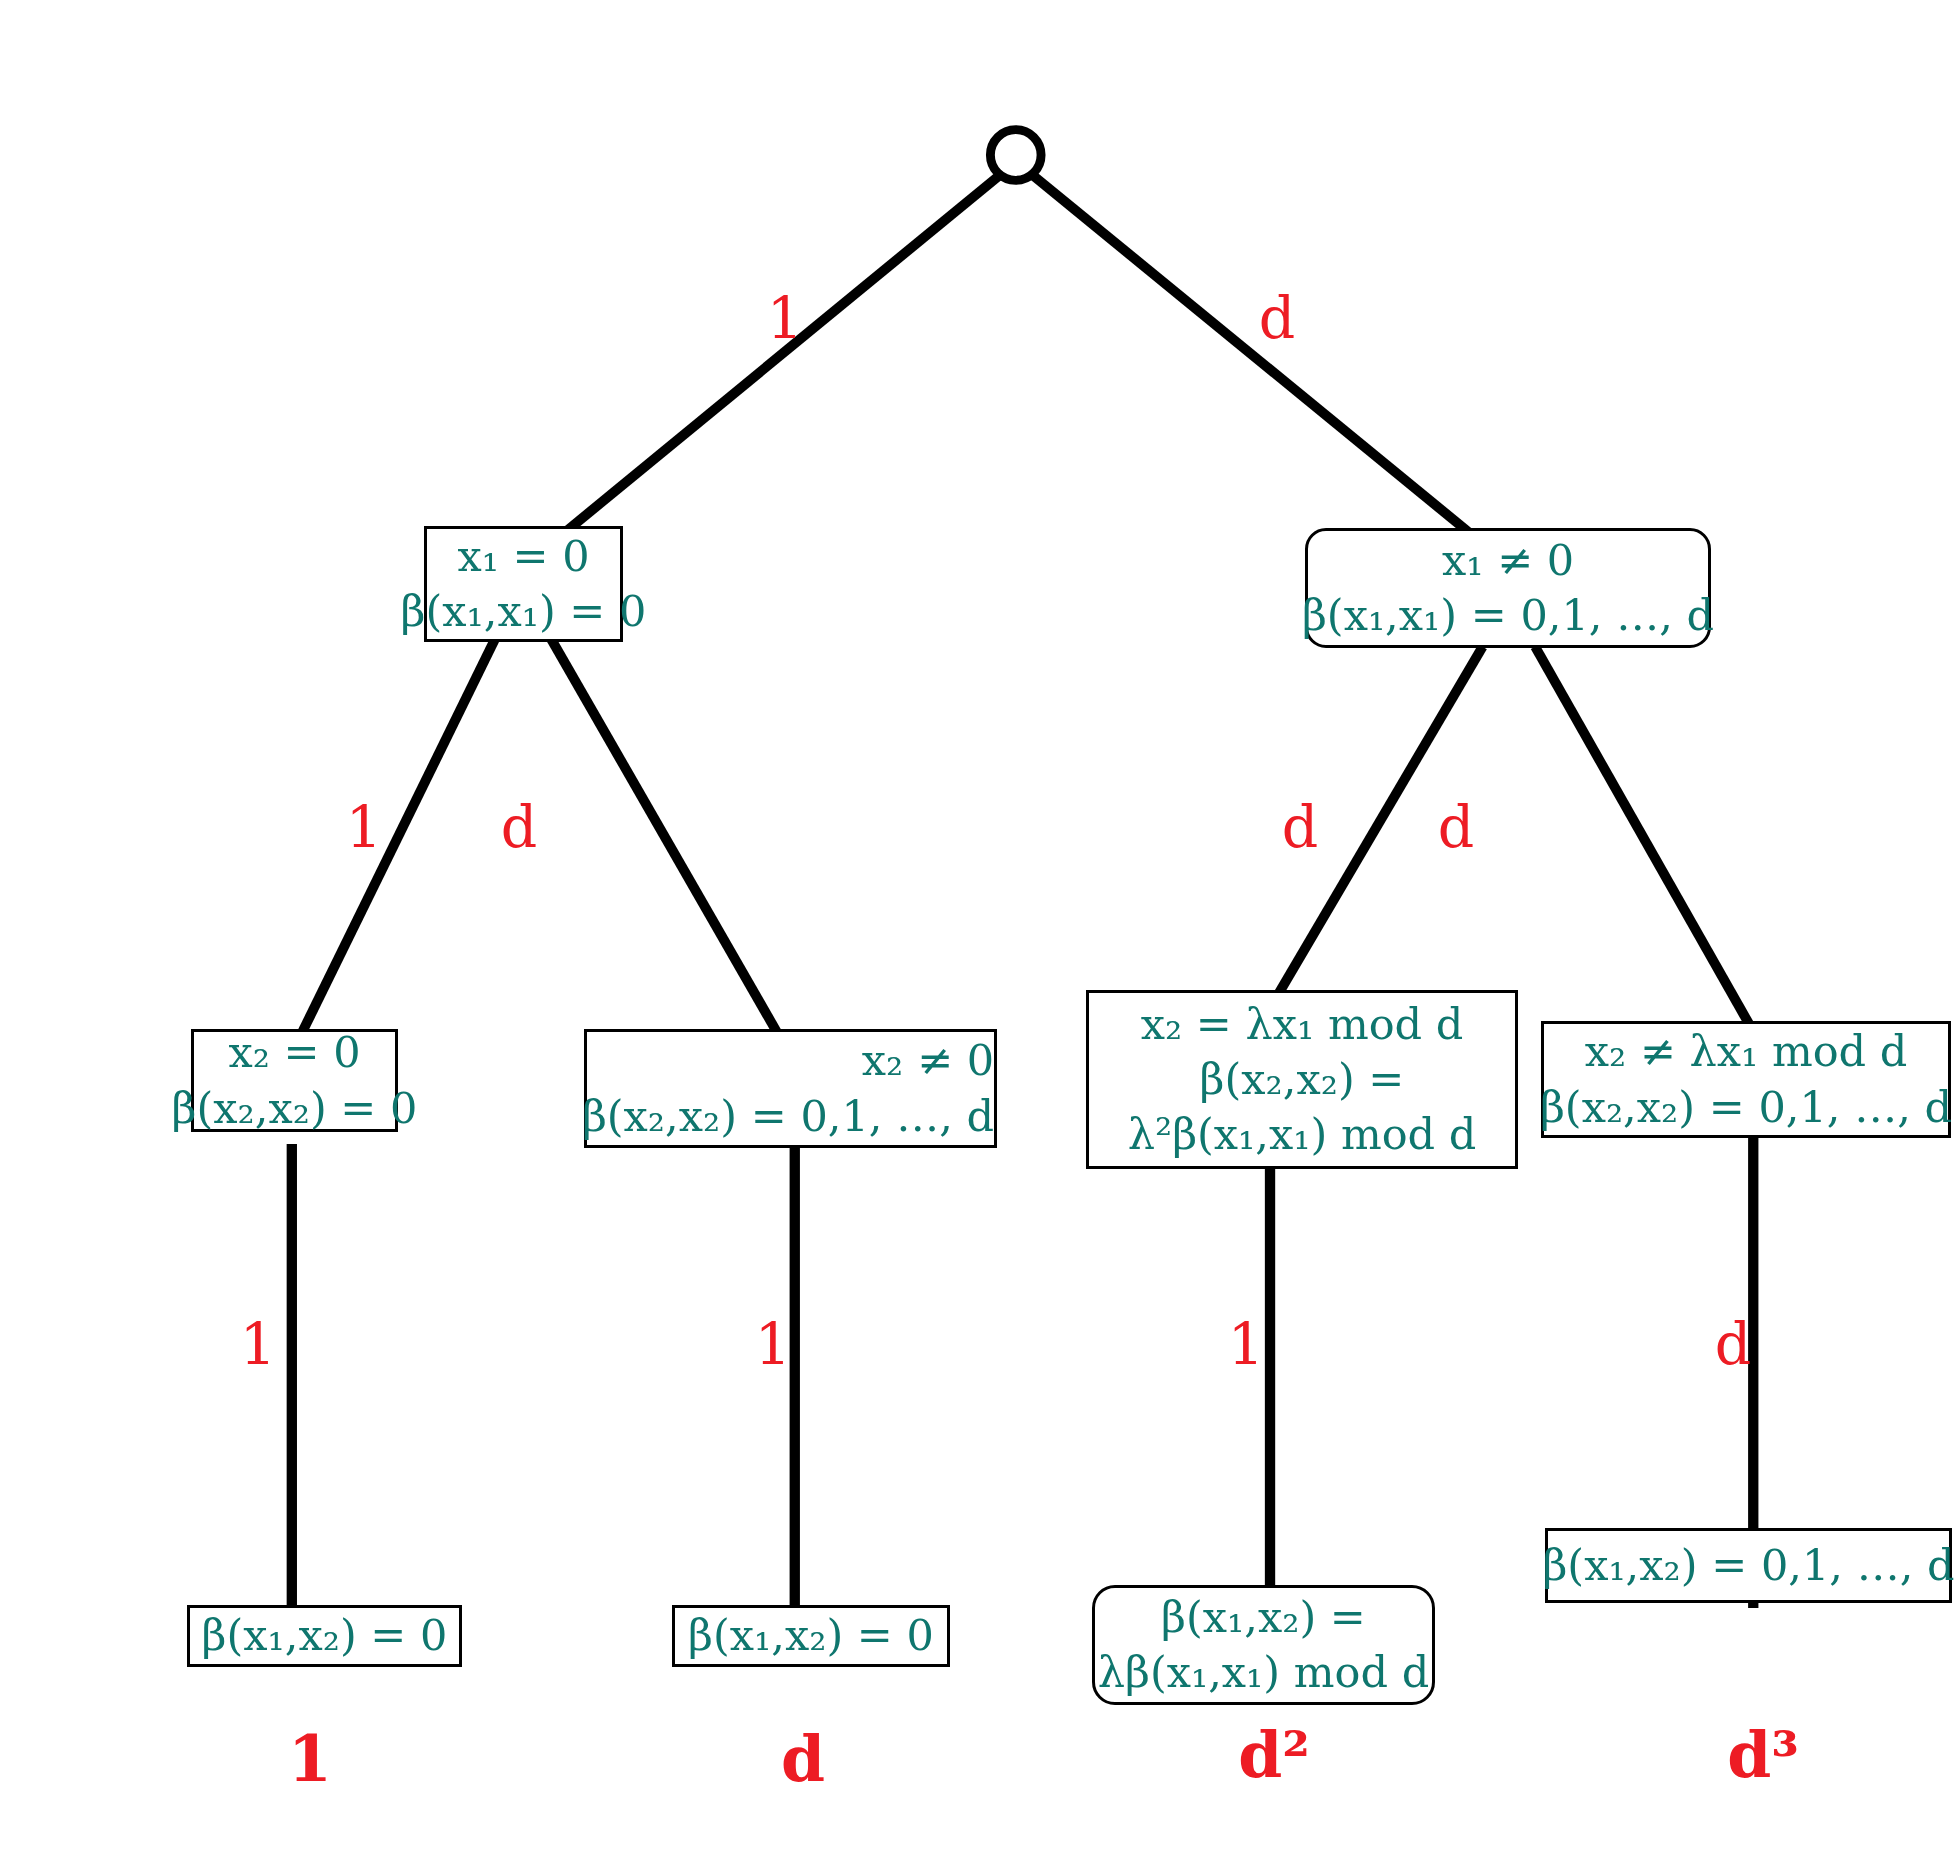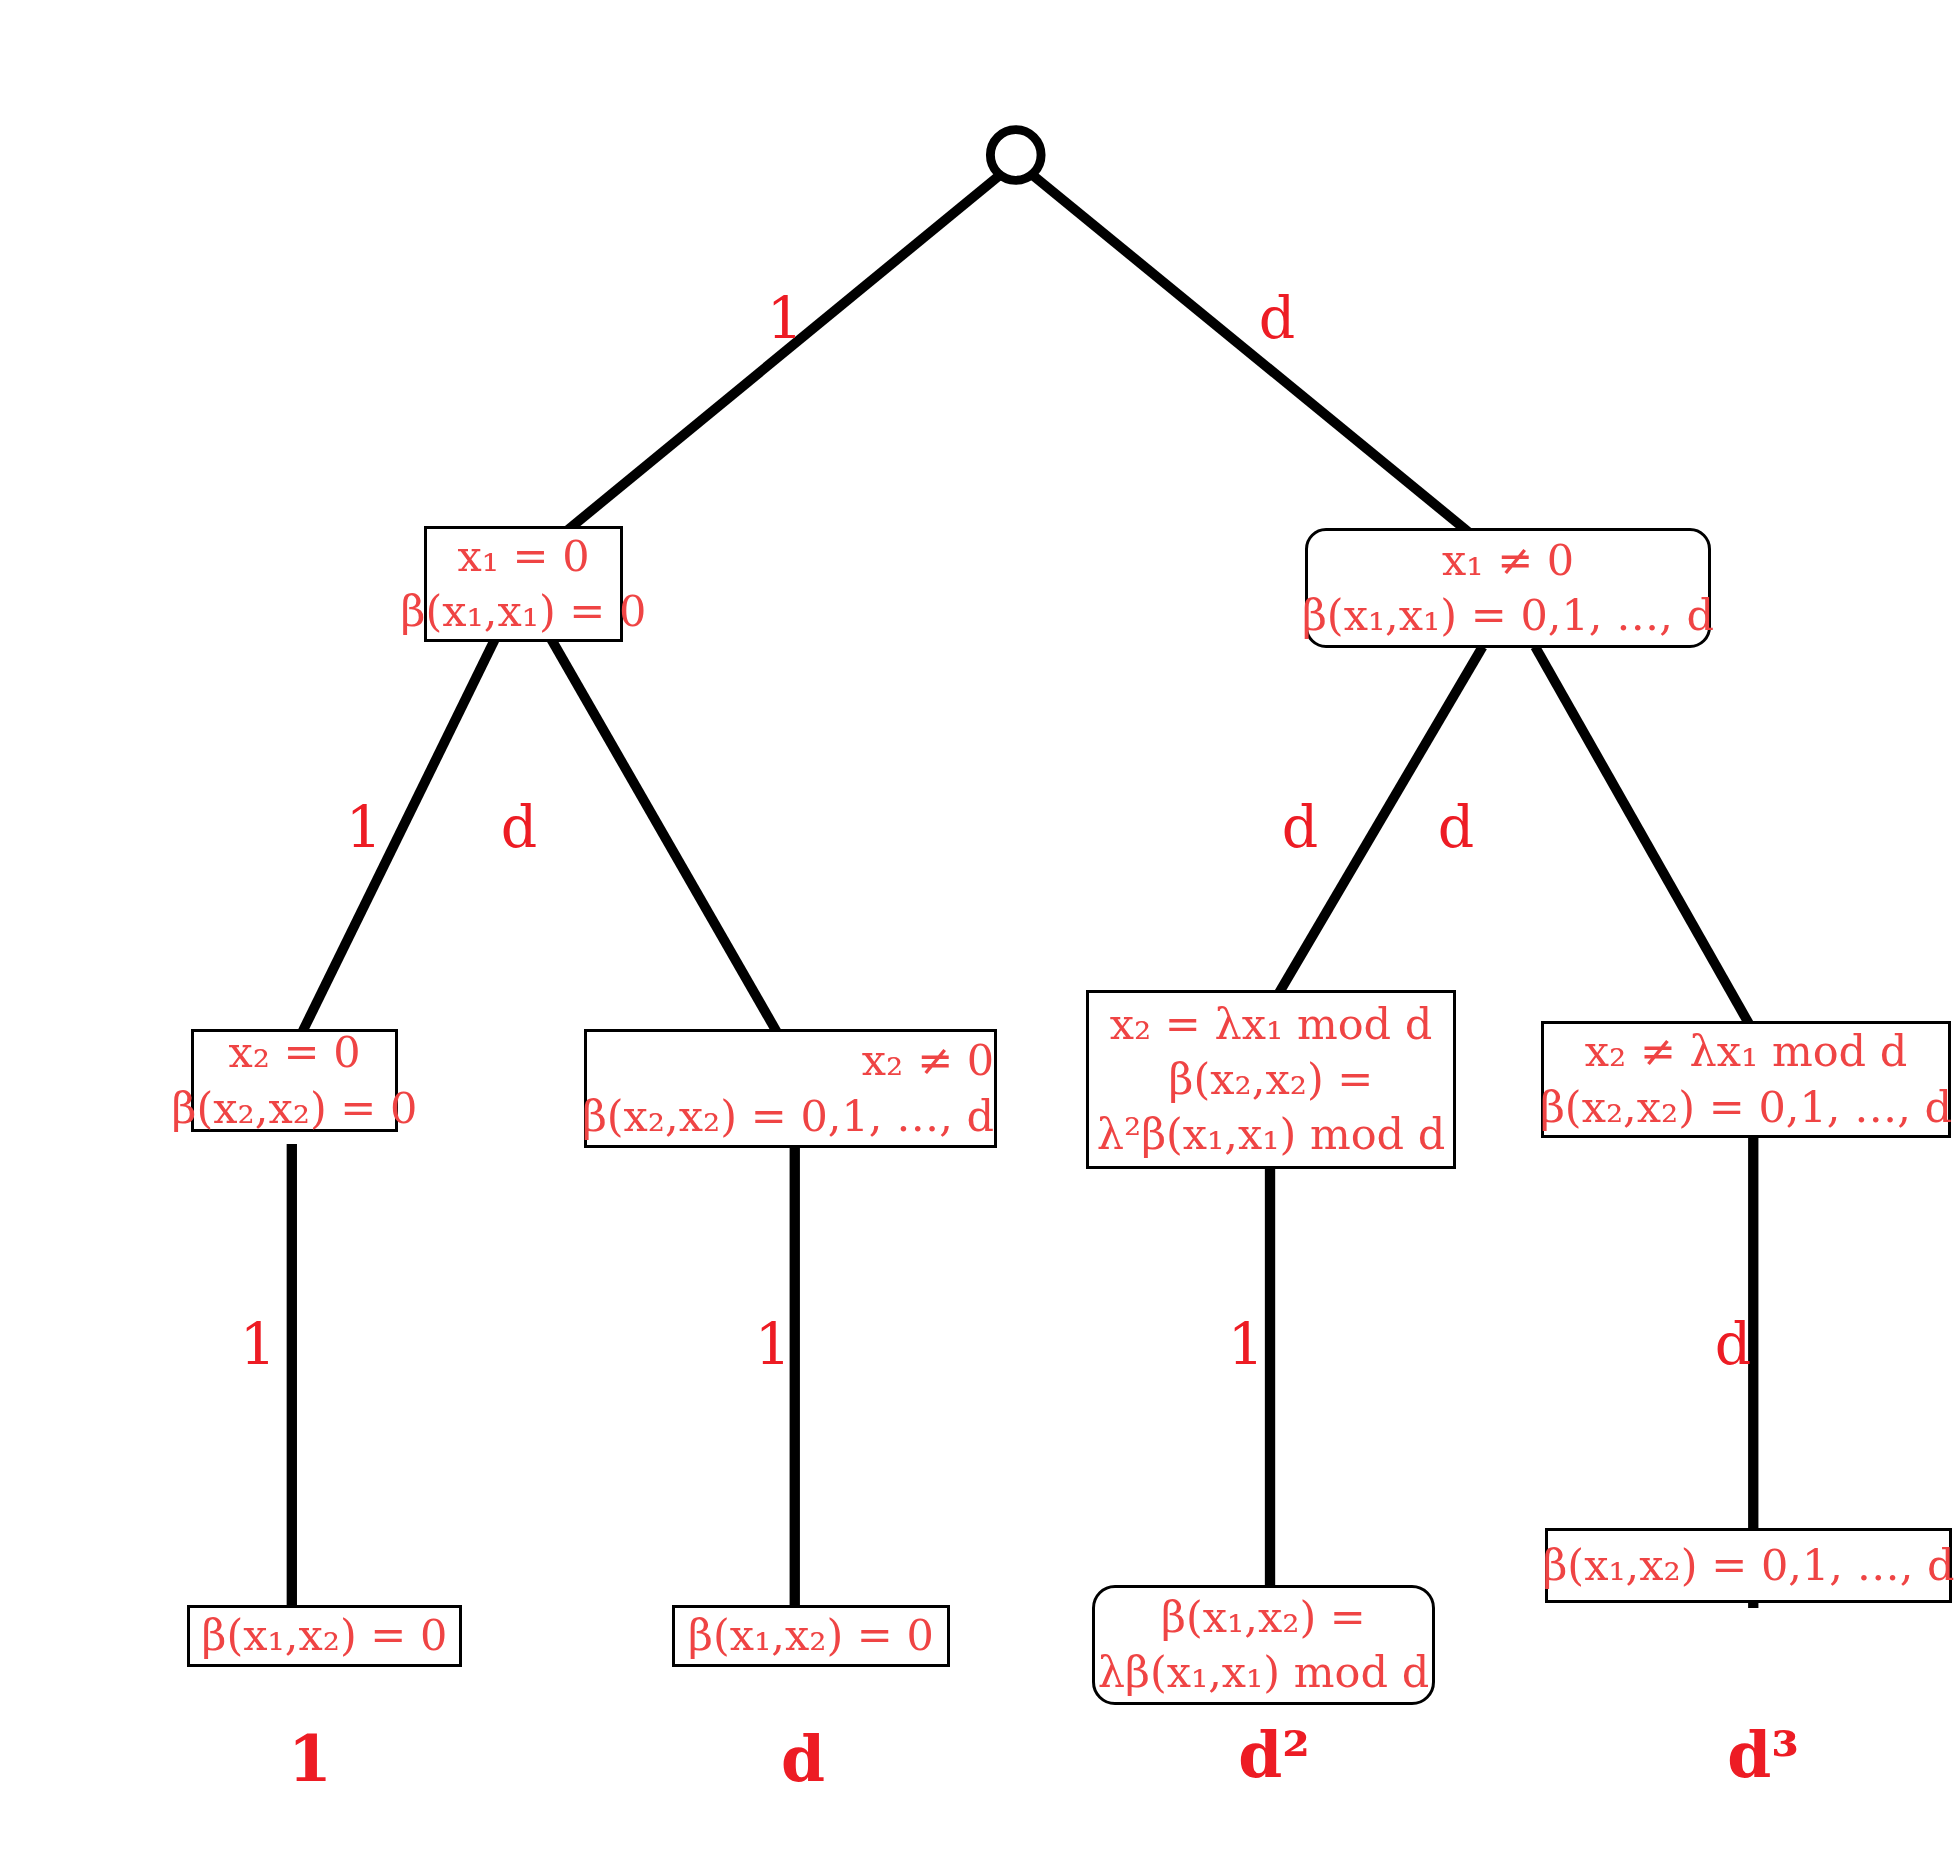--- a/index.html
+++ b/index.html
@@ -28,21 +28,21 @@
     background: #ffffff;
     display: flex;
     flex-direction: column;
     justify-content: center;
     align-items: center;
     text-align: center;
   }
   .node-line {
     font-size: 43px;
     line-height: 1.28;
-    color: #ef4444;
+    color: #0f766e;
     white-space: nowrap;
   }
   .edge-label {
     position: absolute;
     transform: translate(-50%, -50%);
     font-size: 57px;
     color: #ed1c24;
     white-space: nowrap;
   }
   .leaf-count {
@@ -52,21 +52,21 @@
     font-weight: bold;
     color: #ed1c24;
     white-space: nowrap;
   }
 
   
   #n2a { left: 424px;  top: 526px; width: 199px; height: 116px; }
   #n2b { left: 1305px; top: 528px; width: 406px; height: 120px; border-radius: 21px; }
   #n3a { left: 191px;  top: 1029px; width: 207px; height: 103px; }
   #n3b { left: 584px; top: 1029px; width: 413px; height: 119px; align-items: flex-end; }
-  #n3c { left: 1086px; top: 990px; width: 370px; height: 179px; }
+  #n3c { left: 1086px; top: 990px; width: 432px; height: 179px; }
   #n3d { left: 1541px; top: 1021px; width: 410px; height: 117px; text-align: center; }
   #n4a { left: 187px;  top: 1605px; width: 275px; height: 62px; }
   #n4b { left: 672px; top: 1605px; width: 278px; height: 62px; }
   #n4c { left: 1092px; top: 1585px; width: 343px; height: 120px; border-radius: 23px; }
   #n4d { left: 1545px; top: 1528px; width: 407px; height: 75px; }
 
   
   #e1  { left: 785px; top: 318px;  }
   #e2  { left: 1277px; top: 318px;  }
   #e3  { left: 364px;  top: 827px; }

